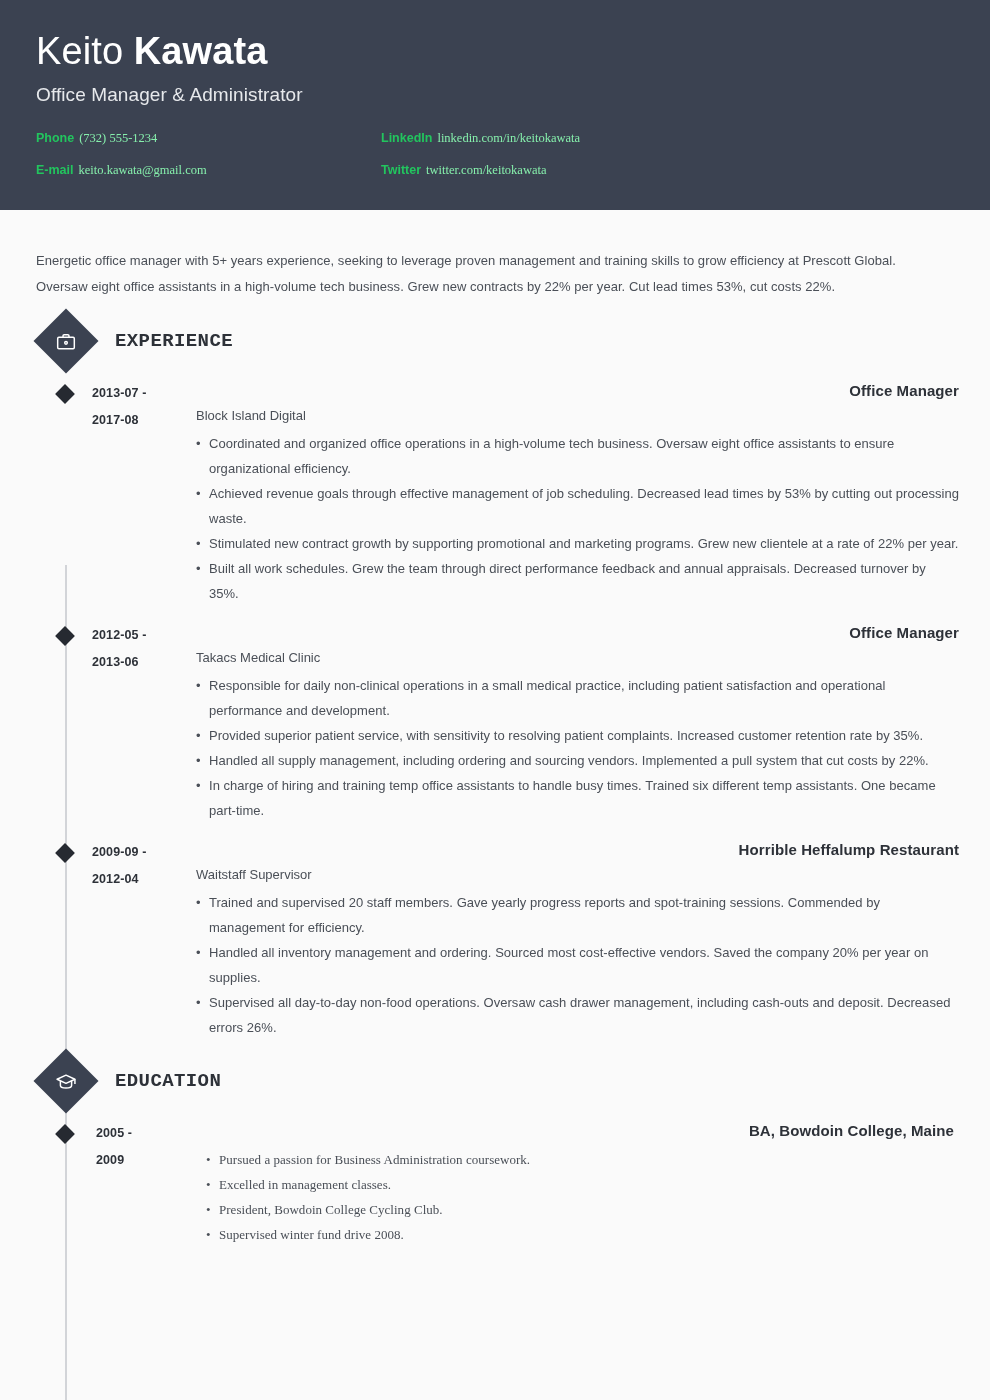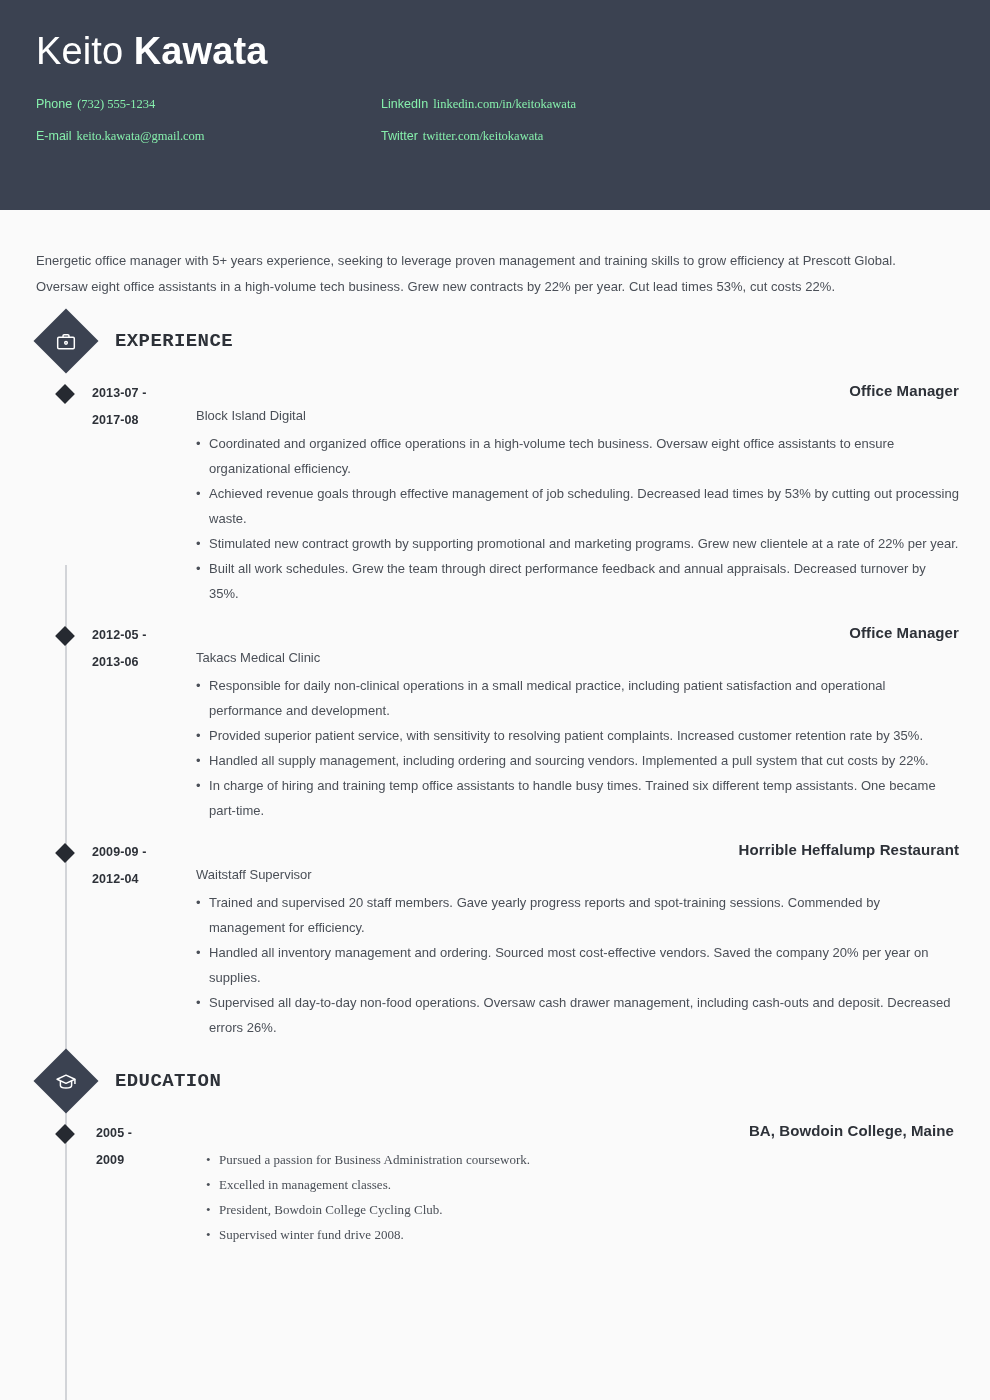--- a/index.html
+++ b/index.html
@@ -62,22 +62,22 @@
   .contact-col.left { width: 345px; }
   .contact-col.right { width: 440px; }
   .contact-row {
     font-size: 12.5px;
     line-height: 17px;
     color: #eceef1;
     margin-bottom: 15px;
     white-space: nowrap;
   }
   .contact-row .lbl {
-    font-weight: 400;
-    color: #86efac;
+    font-weight: 700;
+    color: #22c55e;
     margin-right: 5px;
   }
   .contact-row .val {
     font-weight: 400;
     color: #86efac;
     font-family: Liberation Serif, serif;
   }
 
   
   .body {
@@ -213,20 +213,21 @@
 </style>
 </head>
 <body>
 
 <div class="page">
 
   <div class="header">
     <div class="name">
       <span>Keito</span><span>&nbsp;</span><span class="last">Kawata</span>
     </div>
+    <div class="job-title">Office Manager &amp; Administrator</div>
 
     <div class="contacts">
       <div class="contact-col left">
         <div class="contact-row">
           <span class="lbl">Phone</span><span class="val">(732) 555-1234</span>
         </div>
         <div class="contact-row">
           <span class="lbl">E-mail</span><span class="val">keito.kawata@gmail.com</span>
         </div>
       </div>

